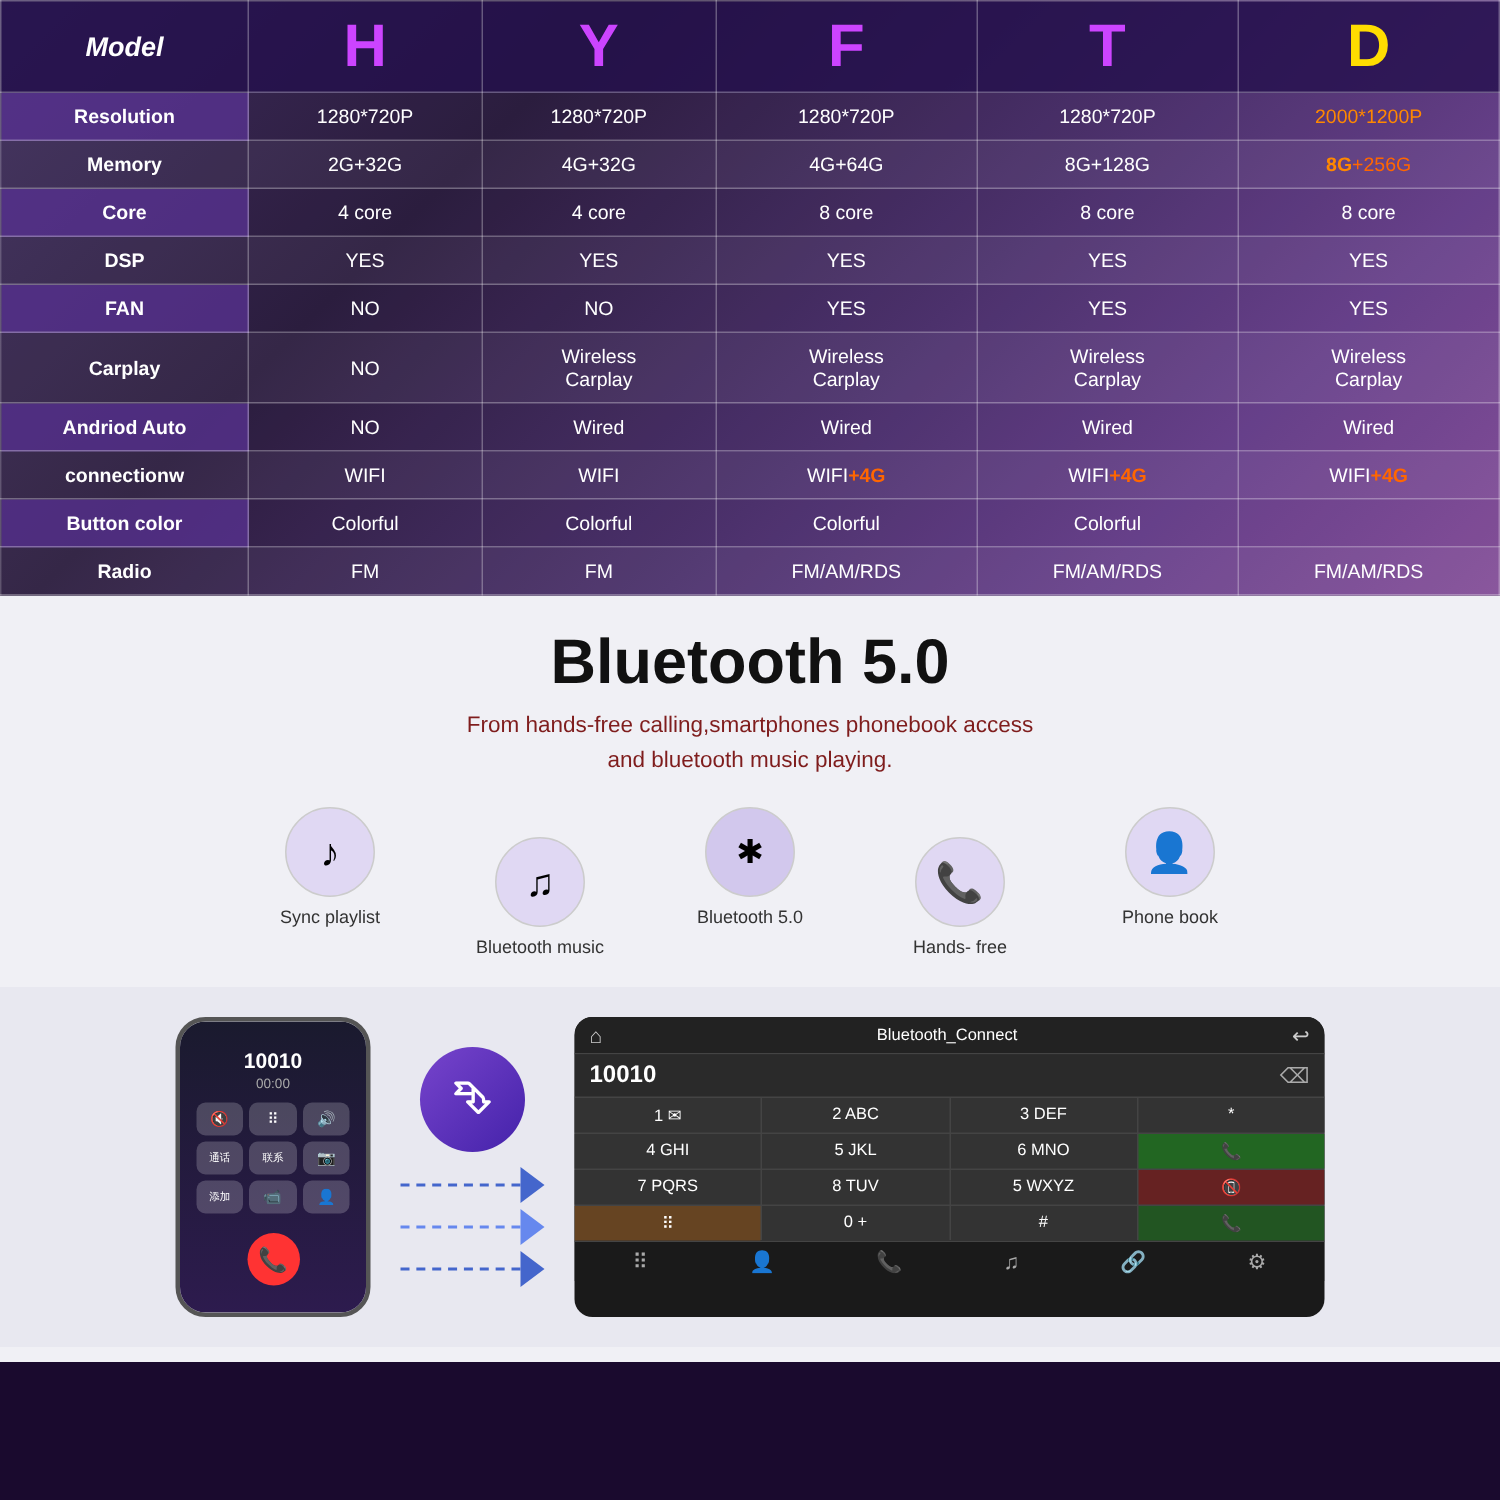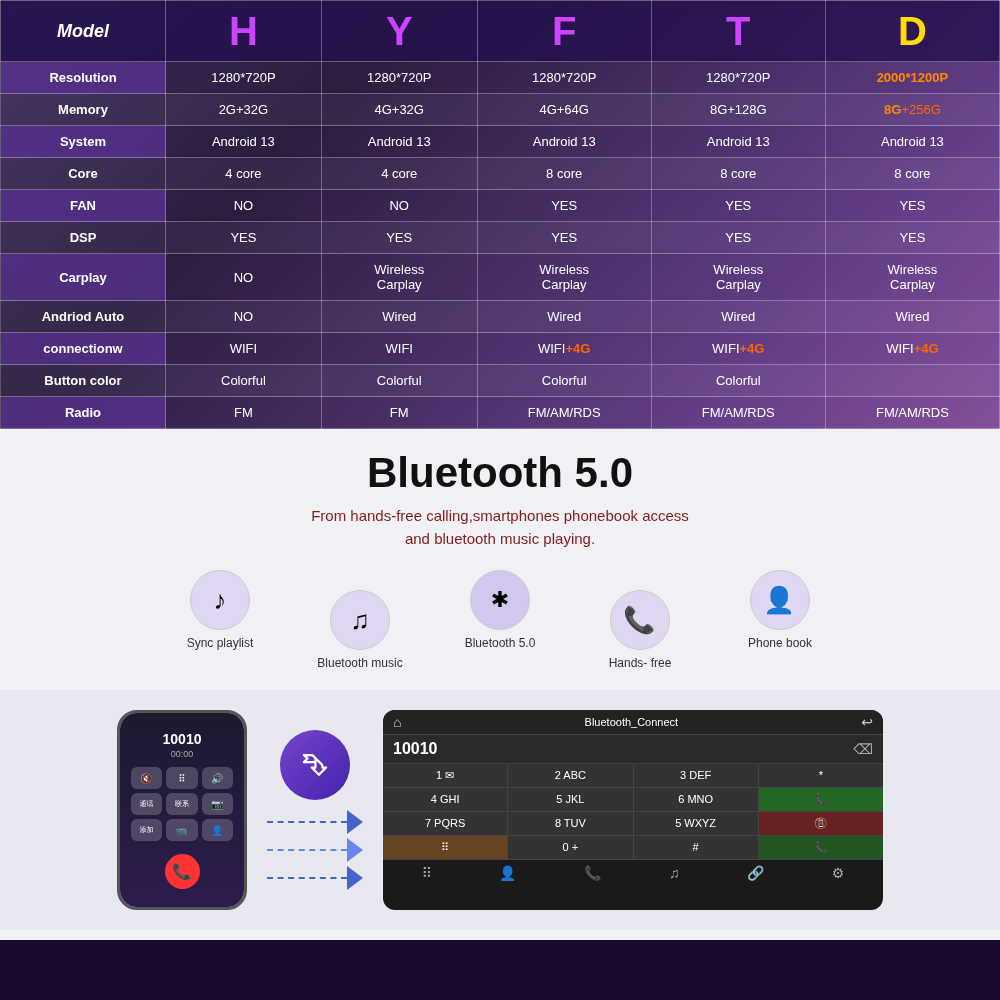--- a/index.html
+++ b/index.html
@@ -362,58 +362,50 @@
           </th>
       </tr>
     </thead>
     <tbody id="table-body">
     <tr>
           <td class="row-label">Resolution</td>
           <td style="">1280*720P</td>
           <td style="">1280*720P</td>
           <td style="">1280*720P</td>
           <td style="">1280*720P</td>
-          <td style="color:#ff8800; font-weight:bold;">2000*1200P</td>
+          <td style="color:#ff8800; font-weight:normal;">2000*1200P</td>
         </tr>
         <tr>
           <td class="row-label">Memory</td>
           <td style="">2G+32G</td>
           <td style="">4G+32G</td>
           <td style="">4G+64G</td>
           <td style="">8G+128G</td>
           <td style="color:#ff8800; font-weight:bold;">8G<span style="color:#ff6600;font-weight:normal;">+256G</span></td>
         </tr>
         <tr>
-          <td class="row-label">System</td>
-          <td style="">Android 13</td>
-          <td style="">Android 13</td>
-          <td style="">Android 13</td>
-          <td style="">Android 13</td>
-          <td style="">Android 13</td>
-        </tr>
-        <tr>
           <td class="row-label">Core</td>
           <td style="">4 core</td>
           <td style="">4 core</td>
           <td style="">8 core</td>
           <td style="">8 core</td>
           <td style="">8 core</td>
         </tr>
         <tr>
+          <td class="row-label">DSP</td>
+          <td style="">YES</td>
+          <td style="">YES</td>
+          <td style="">YES</td>
+          <td style="">YES</td>
+          <td style="">YES</td>
+        </tr>
+        <tr>
           <td class="row-label">FAN</td>
           <td style="">NO</td>
           <td style="">NO</td>
-          <td style="">YES</td>
-          <td style="">YES</td>
-          <td style="">YES</td>
-        </tr>
-        <tr>
-          <td class="row-label">DSP</td>
-          <td style="">YES</td>
-          <td style="">YES</td>
           <td style="">YES</td>
           <td style="">YES</td>
           <td style="">YES</td>
         </tr>
         <tr>
           <td class="row-label">Carplay</td>
           <td style="">NO</td>
           <td style="">Wireless<br>Carplay</td>
           <td style="">Wireless<br>Carplay</td>
           <td style="">Wireless<br>Carplay</td>

